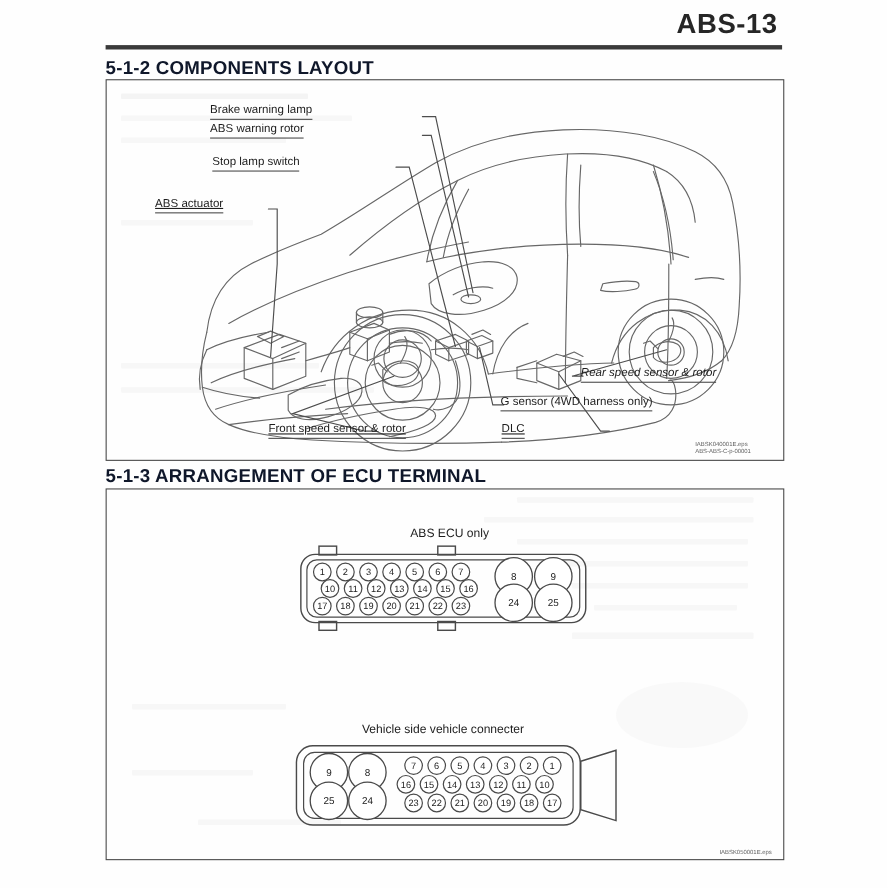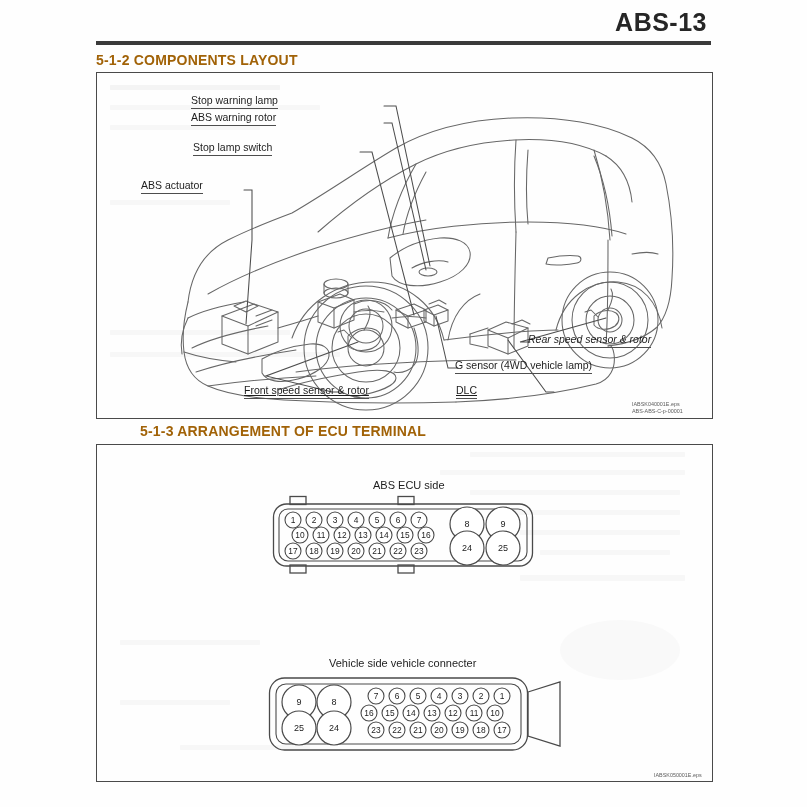--- a/index.html
+++ b/index.html
@@ -48,28 +48,28 @@
   .header-rule {
     position: absolute;
     left: 96px; top: 41px;
     width: 615px; height: 4px;
     background: #3a3a3a;
   }
 
   
   .section-title {
     position: absolute;
-    font-size: 14px;
+    font-size: 17px;
     font-weight: bold;
     letter-spacing: .2px;
-    color: #a16207;
+    color: #0f172a;
     white-space: nowrap;
   }
   #sec1-title { left: 96px; top: 52px; }
-  #sec2-title { left: 96px; top: 423px; margin-left: 44px; }
+  #sec2-title { left: 96px; top: 423px; }
 
   
   .fig-frame {
     position: absolute;
     border: 1.4px solid #4a4a4a;
     background: transparent;
   }
   #fig1 { left: 96px; top: 72px;  width: 615px; height: 345px; }
   #fig2 { left: 96px; top: 444px; width: 615px; height: 336px; }
 
@@ -284,39 +284,39 @@
       <path d="M246 320 L 236 320 L 170 304 L 262 270"></path>
 
       <path d="M458 320 L 450 320 L 412 268"></path>
 
       <path d="M362 296 L 352 296 L 340 244"></path>
 
       <path d="M434 270 L 424 270 L 510 246"></path>
     </g>
   </svg>
 
-  <div class="callout" style="left:191px; top:95px;">Stop warning lamp</div>
+  <div class="callout" style="left:191px; top:95px;">Brake warning lamp</div>
   <div class="callout" style="left:191px; top:112px;">ABS warning rotor</div>
   <div class="callout" style="left:180px; top:142px;margin-left:13px;">Stop lamp switch</div>
-  <div class="callout" style="left:141px; top:180px;">ABS actuator</div>
+  <div class="callout" style="left:141px; top:180px;text-decoration:underline;">ABS actuator</div>
   <div class="callout" style="left:244px; top:385px;text-decoration:underline;">Front speed sensor &amp; rotor</div>
   <div class="callout" style="left:456px; top:385px;text-decoration:underline;">DLC</div>
-  <div class="callout" style="left:455px; top:360px;">G sensor (4WD vehicle lamp)</div>
+  <div class="callout" style="left:455px; top:360px;">G sensor (4WD harness only)</div>
   <div class="callout" style="left:528px; top:334px;font-style:italic;">Rear speed sensor &amp; rotor</div>
 
   <div class="fig-caption" id="cap1">
     <div>IABSK040001E.eps</div>
     <div>ABS-ABS-C-p-00001</div>
   </div>
 
   <div class="section-title" id="sec2-title">5-1-3 ARRANGEMENT OF ECU TERMINAL</div>
 
   <div class="fig-frame" id="fig2"></div>
 
-  <div class="conn-title" id="conn1-title">ABS ECU side</div>
+  <div class="conn-title" id="conn1-title">ABS ECU only</div>
   <div class="conn-title" id="conn2-title">Vehicle side vehicle connecter</div>
 
   <svg class="conn-svg" id="conn-ecu" style="left:272px; top:495px;" width="262" height="80" viewBox="0 0 262 80">
     <g fill="none" stroke="#4a4a4a" stroke-width="1.3">
 
       <rect x="18" y="1.5" width="16" height="8"></rect>
       <rect x="126" y="1.5" width="16" height="8"></rect>
       <rect x="18" y="70" width="16" height="8"></rect>
       <rect x="126" y="70" width="16" height="8"></rect>
 

